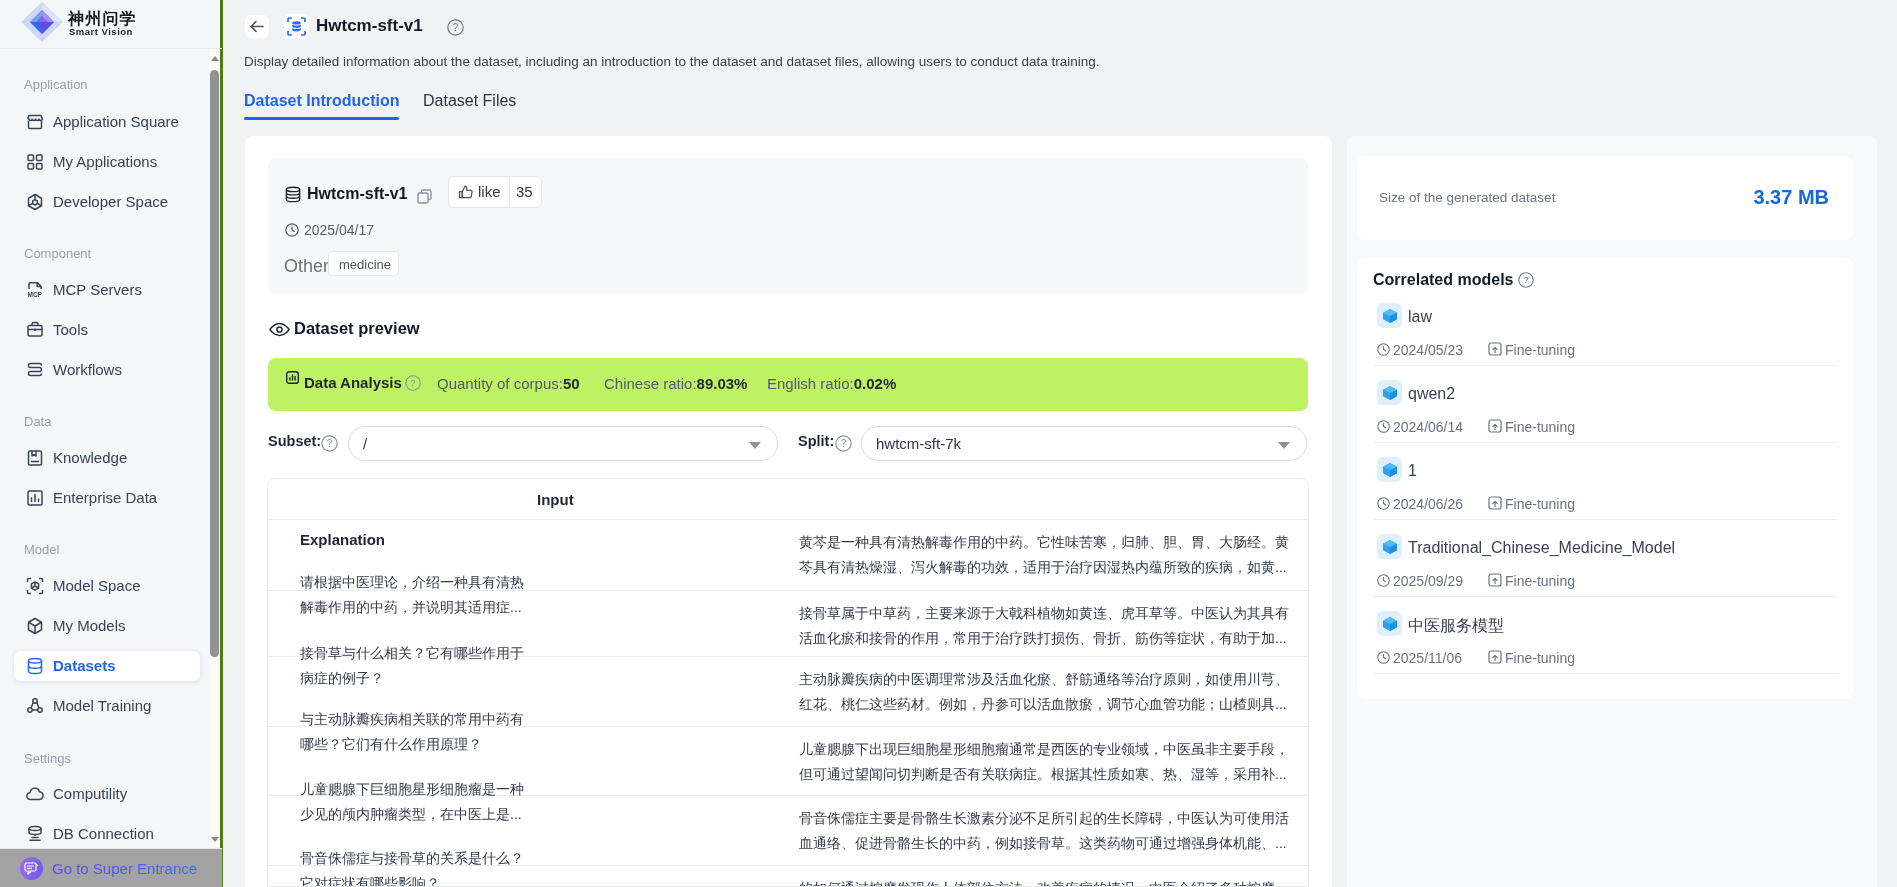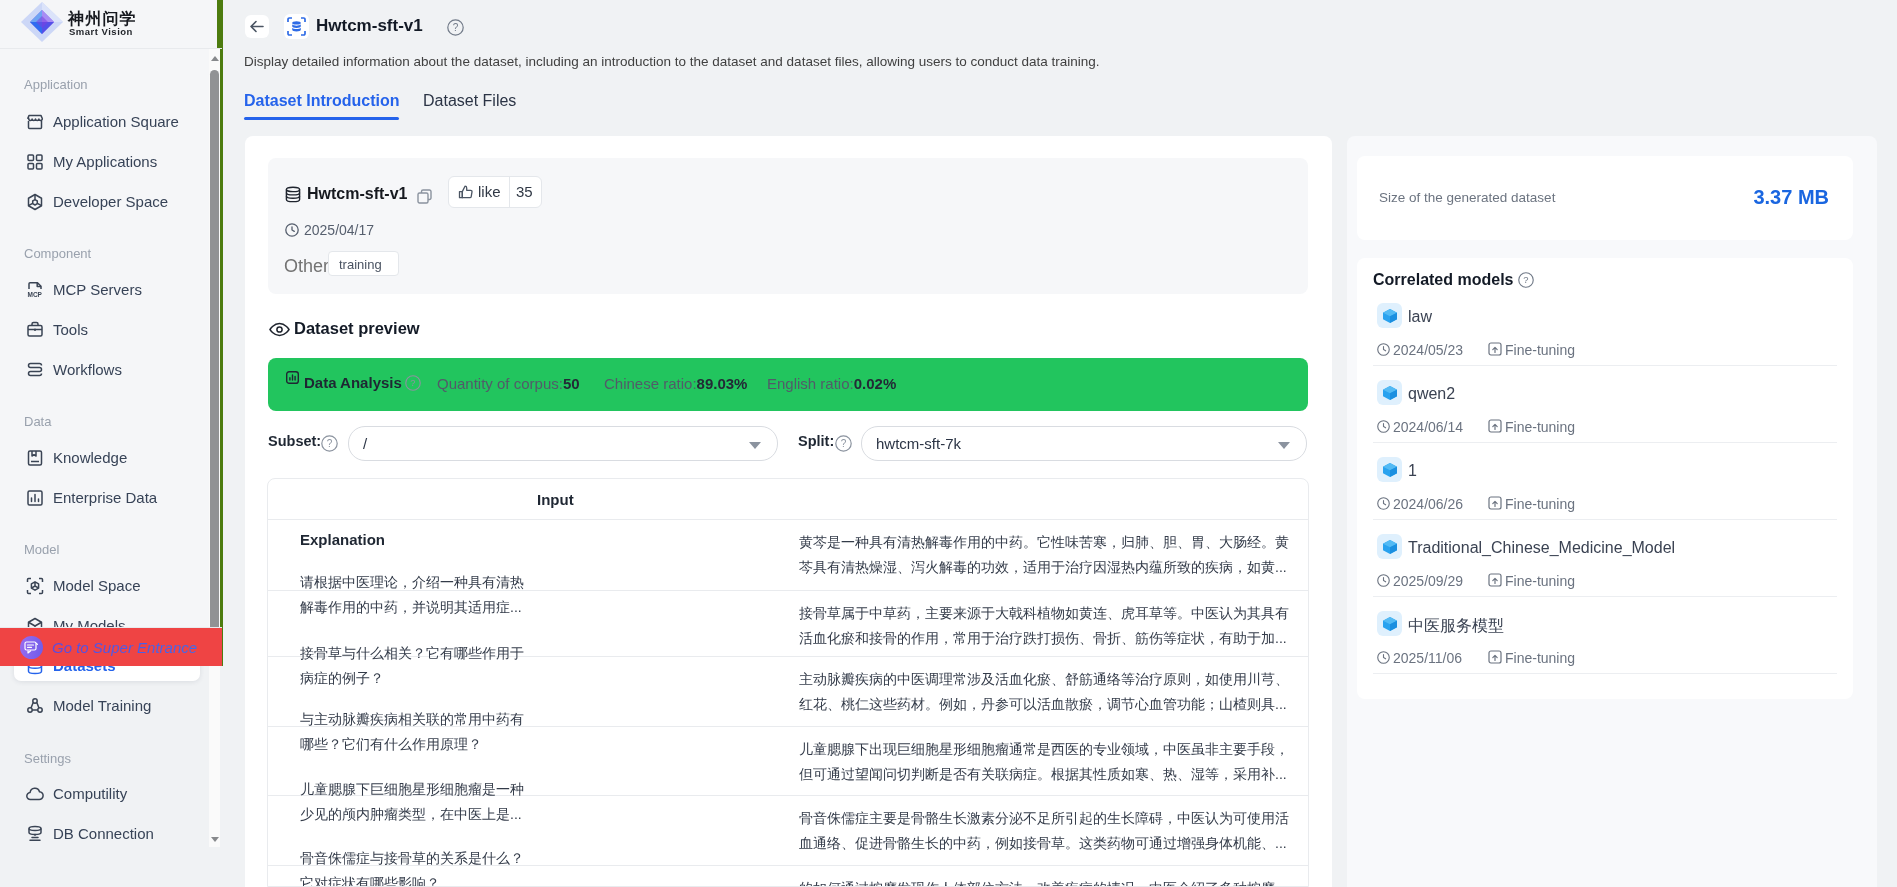--- a/index.html
+++ b/index.html
@@ -1,34 +1,34 @@
 <!DOCTYPE html>
 <html><head>
 <meta charset="utf-8">
 <style>
 * { margin:0; padding:0; box-sizing:border-box; }
 html,body { width:1897px; height:887px; overflow:hidden; }
 body { font-family:"Liberation Sans", sans-serif; background:#f0f2f4; position:relative; color:#333b49; }
 .abs { position:absolute; }
 svg { display:block; }
 
-#sidebar { position:absolute; left:0; top:0; width:223px; height:666px; background:#f5f6f8; border-right:6px solid #4d7c0f; }
+#sidebar { position:absolute; left:0; top:0; width:223px; height:887px; background:#f5f6f8; border-right:3px solid #4d7c0f; }
 #logo { position:absolute; left:0; top:0; width:222px; height:49px; border-bottom:1px solid #e8eaed; }
 #logo .ltxt { position:absolute; left:68px; top:9px; font-weight:bold; font-size:16px; color:#16191f; letter-spacing:1.2px; }
 #logo .lsub { position:absolute; left:69px; top:26px; font-size:9.5px; color:#23262c; font-weight:bold; letter-spacing:0.5px; }
 .navlabel { position:absolute; left:24px; font-size:13px; color:#99a1ad; }
 .navitem { position:absolute; left:14px; width:186px; height:30px; font-size:15px; color:#374357; }
 .navitem .ic { position:absolute; left:11px; top:5px; width:20px; height:20px; }
 .navitem .tx { position:absolute; left:39px; top:6px; white-space:nowrap; }
 .navitem.active { background:#fff; border-radius:7px; color:#2563eb; font-weight:bold; box-shadow:0 1px 5px rgba(30,40,70,.10); }
 
 #sbtrack { position:absolute; left:209px; top:49px; width:11px; height:798px; background:#fafafa; }
 #sbthumb { position:absolute; left:1px; top:21px; width:9px; height:587px; background:#919294; border-radius:5px; }
 .sbarrow { position:absolute; left:0; width:0; height:0; }
-#botbar { position:absolute; left:0; bottom:0; width:222px; height:39px; border-top:1px solid #e8eaed; background:#ef4444;font-style:italic; }
+#botbar { position:absolute; left:0; bottom:0; width:222px; height:39px; border-top:1px solid #e8eaed; background:#a3a3a3; }
 #botbar .bic { position:absolute; left:20px; top:8px; width:23px; height:23px; border-radius:50%; background:linear-gradient(100deg,#9a6cf0,#6d5be9); }
 #botbar .btx { position:absolute; left:52px; top:11px; font-size:15px; background:linear-gradient(90deg,#5b4ae0,#3b6cf0); -webkit-background-clip:text; background-clip:text; color:transparent; }
 
 .whitebtn { position:absolute; background:#fff; border-radius:6px; }
 #pgtitle { position:absolute; left:316px; top:16px; font-size:17px; font-weight:bold; color:#131a26; }
 #pgdesc { position:absolute; left:244px; top:54px; font-size:13.5px; color:#404040; }
 .tab { position:absolute; top:92px; font-size:16px; }
 #tab1 { left:244px; color:#2563eb; font-weight:bold; }
 #tab2 { left:423px; color:#2b3445; }
 #tabline { position:absolute; left:244px; top:117px; width:155px; height:3px; background:#2563eb; border-radius:2px; }
@@ -39,21 +39,21 @@
 #likebtn { position:absolute; left:180px; top:18px; width:94px; height:32px; border:1px solid #e4e7eb; border-radius:6px; background:#fff; font-size:15px; color:#303845; }
 #likebtn .l1 { position:absolute; left:0; top:0; width:61px; height:30px; border-right:1px solid #e4e7eb; }
 #likebtn .l1 span { position:absolute; left:29px; top:6px; }
 #likebtn .l2 { position:absolute; left:61px; top:0; width:32px; height:30px; }
 #likebtn .l2 span { position:absolute; left:6px; top:6px; }
 #dsdate { position:absolute; left:36px; top:64px; font-size:14px; color:#565f6e; }
 #otherlab { position:absolute; left:16px; top:98px; font-size:18px; color:#737373; }
 #medtag { position:absolute; left:60px; top:93px; width:71px; height:25px; border:1px solid #e4e7eb; border-radius:4px; background:#fff; }
 #medtag span { position:absolute; left:10px; top:5px; font-size:13px; color:#4a5362; }
 #prevhead { position:absolute; left:49px; top:183px; font-size:16.5px; font-weight:bold; color:#131a26;text-align:right; }
-#databar { position:absolute; left:23px; top:222px; width:1040px; height:53px; background:#22c55e; border-radius:8px; }
+#databar { position:absolute; left:23px; top:222px; width:1040px; height:53px; background:#bef264; border-radius:8px; }
 #databar .dtitle { position:absolute; left:36px; top:16px; font-size:15px; font-weight:bold; color:#1f2733; }
 .dstat { position:absolute; top:17px; font-size:15px; color:#525b69; }
 .dstat b { color:#232a36; font-weight:bold; }
 .sellabel { position:absolute; font-size:14.5px; font-weight:bold; color:#1f2733; top:297px; }
 .selbox { position:absolute; top:290px; height:35px; background:#fff; border:1px solid #d9dce1; border-radius:17px; font-size:15px; color:#2b3445; }
 .selbox .sv { position:absolute; left:14px; top:8px; }
 .caret { position:absolute; top:15px; width:0; height:0; border-left:6px solid transparent; border-right:6px solid transparent; border-top:7px solid #8b939f; }
 
 #dtable { position:absolute; left:22px; top:342px; width:1042px; height:409px; border:1px solid #e9ebee; border-radius:8px 8px 0 0; overflow:hidden; }
 .trow { position:absolute; left:0; width:1040px; border-bottom:1px solid #e9ebee; }
@@ -266,21 +266,21 @@
           <span>35</span>
         </div>
     </div>
     <svg class="abs" style="left:17px;top:65px" width="14" height="14" viewBox="0 0 14 14" fill="none" stroke="#565f6e" stroke-width="1.3" stroke-linecap="round">
         <circle cx="7" cy="7" r="6.2"></circle>
         <path d="M7 3.8V7l2.3 1.4"></path>
       </svg>
     <div id="dsdate">2025/04/17</div>
     <div id="otherlab">Other:</div>
     <div id="medtag">
-        <span>training</span>
+        <span>medicine</span>
       </div>
   </div>
   <svg class="abs" style="left:24px;top:186px" width="21" height="15" viewBox="0 0 21 15" fill="none" stroke="#1f242e" stroke-width="1.5">
       <path d="M1 7.5S4.5 1.5 10.5 1.5 20 7.5 20 7.5s-3.5 6-9.5 6S1 7.5 1 7.5z"></path>
       <circle cx="10.5" cy="7.5" r="2.6"></circle>
     </svg>
   <div id="prevhead">Dataset preview</div>
   <div id="databar">
     <svg class="abs" style="left:18px;top:13px" width="13" height="13" viewBox="0 0 13 13" fill="none" stroke="#1f2733" stroke-width="1.4">
         <rect x="0.7" y="0.7" width="11.6" height="11.6" rx="2.4"></rect>

